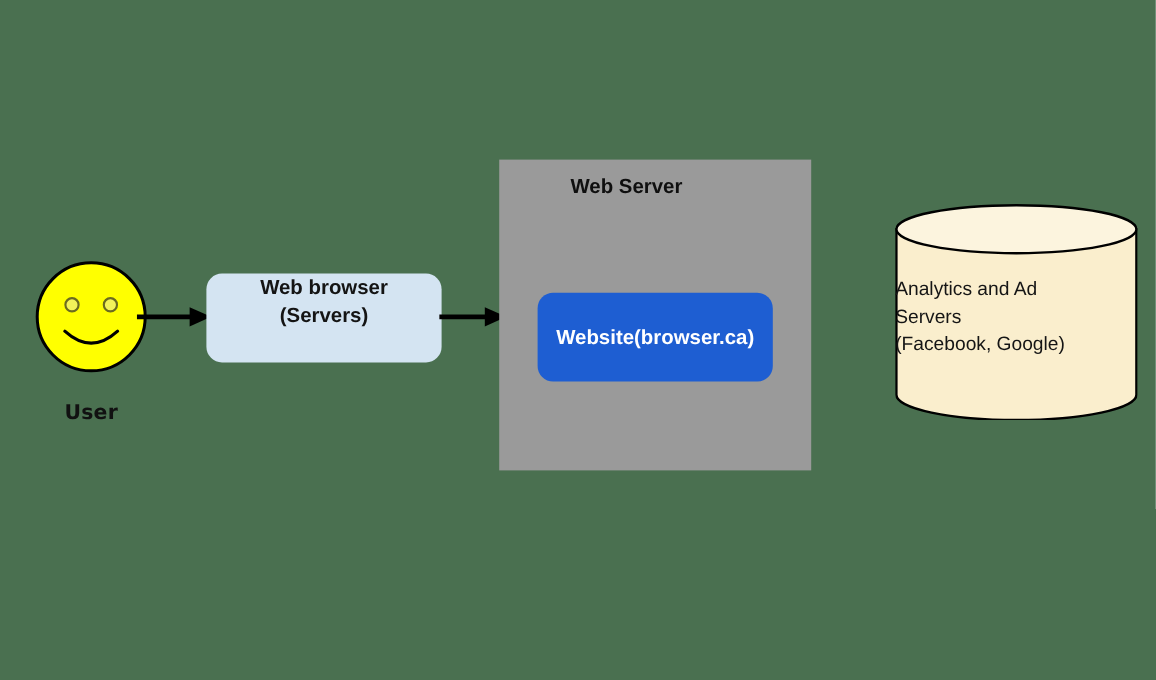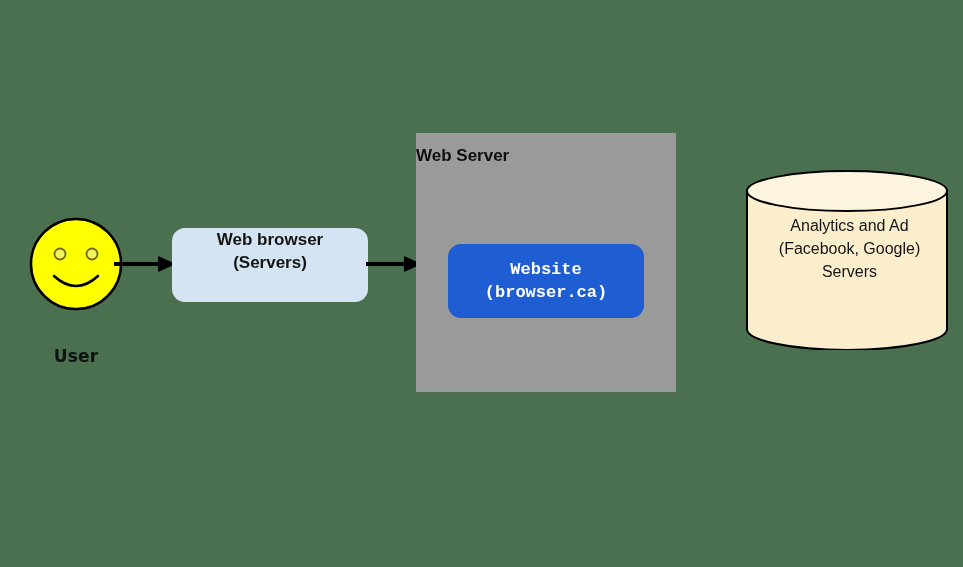--- a/index.html
+++ b/index.html
@@ -28,21 +28,21 @@
     height: 96px;
   }
   .smiley-svg {
     display: block;
     width: 96px;
     height: 96px;
   }
   .user-label {
     position: absolute;
     left: 10px;
-    top: 346px;
+    top: 334px;
     width: 132px;
     text-align: center;
     font-size: 17px;
     font-weight: bold;
     color: #111111;
     letter-spacing: 0.2px;
     font-family: "DejaVu Sans", sans-serif;
   }
 
   
@@ -83,40 +83,40 @@
     top: 133px;
     width: 260px;
     height: 259px;
     background: #9a9a9a;
   }
   .server-title {
     position: absolute;
     left: 0;
     top: 13px;
     width: 212px;
+    text-align: center;
     font-size: 17px;
     font-weight: bold;
     color: #0f0f0f;
   }
 
   
   .website-box {
     position: absolute;
     left: 448px;
     top: 244px;
     width: 196px;
     height: 74px;
     background: #1e5ed2;
     border-radius: 13px;
     display: flex;
-    flex-direction: column;
+    flex-direction: row;
     align-items: center;
     justify-content: center;
     box-sizing: border-box;
-    font-family: Liberation Mono, monospace;
   }
   .website-box .line {
     font-size: 17px;
     font-weight: bold;
     color: #ffffff;
     line-height: 23px;
     text-align: center;
   }
 
   
@@ -130,23 +130,22 @@
   .db-svg {
     position: absolute;
     left: 0;
     top: 0;
     width: 202px;
     height: 180px;
   }
   .db-text {
     position: absolute;
     left: 0;
-    top: 44px;
+    top: 60px;
     width: 207px;
-    text-align: center;
   }
   .db-text .line {
     font-size: 16px;
     color: #151515;
     line-height: 23px;
   }
 </style>
 </head>
 <body>
 
@@ -190,18 +189,18 @@
     <div class="line">(browser.ca)</div>
   </div>
 
   <div class="db-node">
     <svg class="db-svg" viewBox="0 0 202 180">
       <path d="M1 21 L1 159 A100 21 0 0 0 201 159 L201 21 Z" fill="#faeecd" stroke="#000000" stroke-width="2"></path>
       <ellipse cx="101" cy="21" rx="100" ry="20" fill="#fcf4de" stroke="#000000" stroke-width="2"></ellipse>
     </svg>
     <div class="db-text">
       <div class="line">Analytics and Ad</div>
+      <div class="line">Servers</div>
       <div class="line">(Facebook, Google)</div>
-      <div class="line">Servers</div>
     </div>
   </div>
 
 </div>
 
 </body></html>

